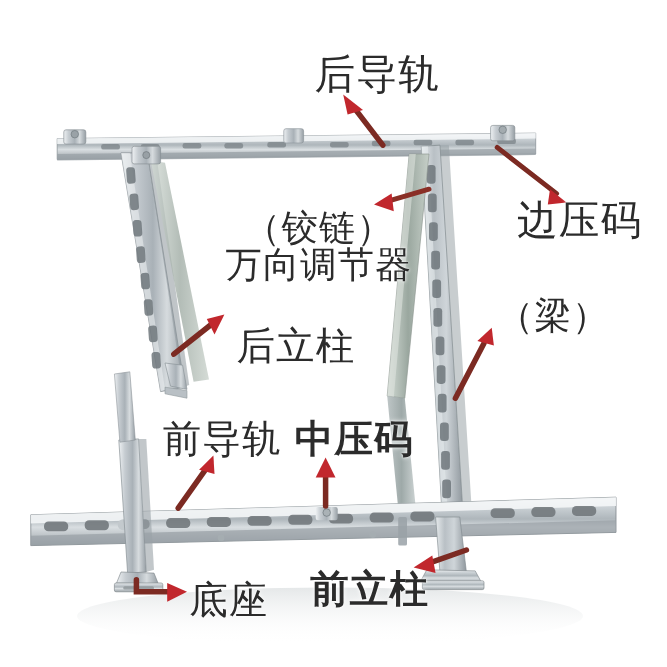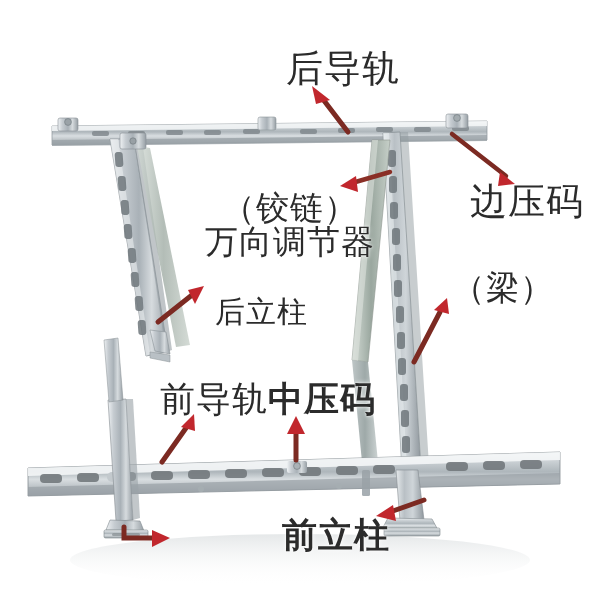--- a/index.html
+++ b/index.html
@@ -268,34 +268,37 @@
 
   <div class="label" style="left:470px;top:183px;font-size:37px;">
     <span class="lbl-line">边压码</span>
   </div>
 
   <div class="label center" style="left:205px;top:192px;font-size:33px;">
     <span class="lbl-line">（铰链）</span>
     <span class="lbl-line">万向调节器</span>
   </div>
 
-  <div class="label" style="left:215px;top:297px;font-size:30px;text-align:right;">
+  <div class="label" style="left:215px;top:297px;font-size:35px;text-align:right;">
     <span class="lbl-line">后立柱</span>
   </div>
 
   <div class="label center" style="left:452px;top:272px;font-size:33px;">
     <span class="lbl-line">（梁）</span>
   </div>
 
-  <div class="label" style="left:160px;top:382px;font-size:35px;">
+  <div class="label" style="left:148px;top:382px;font-size:35px;">
     <span class="lbl-line">前导轨</span>
   </div>
 
   <div class="label" style="left:268px;top:382px;font-size:35px;font-weight:bold;">
     <span class="lbl-line">中压码</span>
   </div>
 
+  <div class="label" style="left:172px;top:528px;font-size:35px;">
+    <span class="lbl-line">底座</span>
+  </div>
 
   <div class="label" style="left:282px;top:518px;font-size:35px;font-weight:bold;">
     <span class="lbl-line">前立柱</span>
   </div>
 
 </div>
 
 </body></html>

